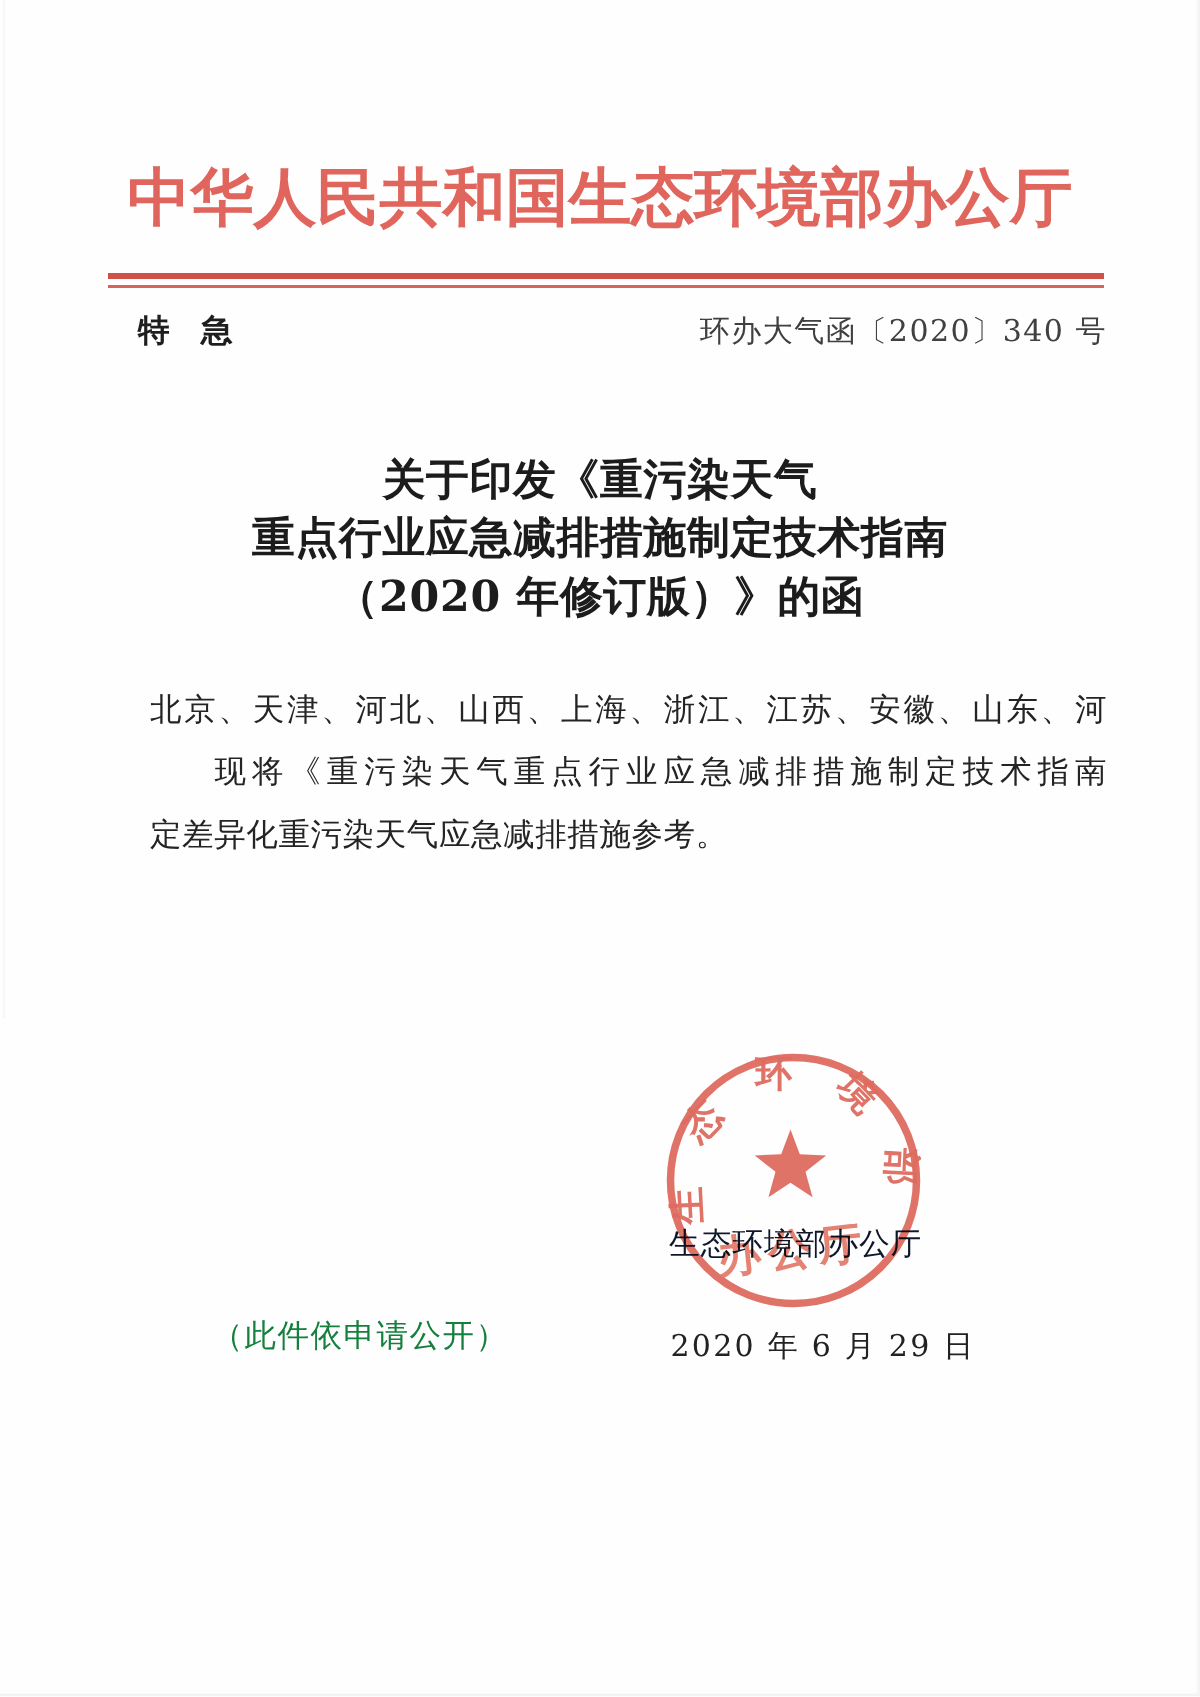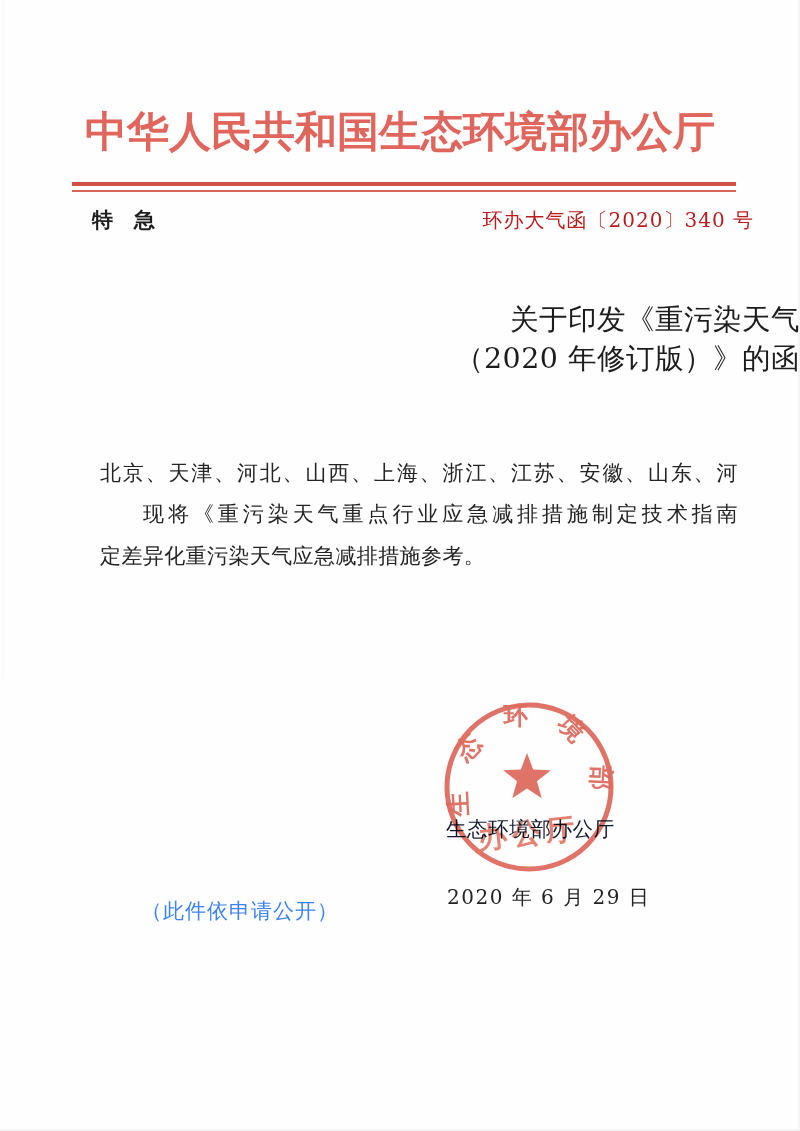--- a/index.html
+++ b/index.html
@@ -43,37 +43,37 @@
     position: absolute; top: 182px; left: 72px; width: 664px; height: 4px;
     background: #cf5148;
   }
   .rule-thin {
     position: absolute; top: 190px; left: 72px; width: 664px; height: 2px;
     background: #d4645c;
   }
 
   
   .kicker-row {
-    position: absolute; top: 206px; left: 92px; right: 46px;
+    position: absolute; top: 206px; left: 92px; right: 62px;
     display: flex; justify-content: space-between; align-items: baseline;
   }
   .urgency {
     font-weight: 700; font-size: 21px; color: #1e1e1e;
     white-space: nowrap;
   }
   .doc-number {
-    font-size: 20px; color: #b91c1c; letter-spacing: 1px;
+    font-size: 20px; color: #404040; letter-spacing: 1px;
     white-space: nowrap;
   }
 
   
   .title {
     position: absolute; top: 300px; left: 0; width: 100%;
-    text-align: right;
-    font-size: 28.5px; font-weight: 400; color: #1c1c1c;
+    text-align: center;
+    font-size: 28.5px; font-weight: 700; color: #1c1c1c;
     line-height: 39px; letter-spacing: 0.5px;
   }
 
   
   .body-text {
     position: absolute; top: 440px; left: 100px; width: 638px;
     font-size: 21px; color: #242424;
     line-height: 41.3px;
     letter-spacing: 0.4px;
     margin-top: 13px;
@@ -102,23 +102,22 @@
   
   .seal {
     position: absolute; left: 444px; top: 702px; width: 170px; height: 170px;
     mix-blend-mode: multiply; opacity: 0.92;
     pointer-events: none;
   }
 
   
   .footer-note {
     position: absolute; left: 141px; top: 876px;
-    font-size: 21px; color: #3b82f6; letter-spacing: 1px;
+    font-size: 21px; color: #15803d; letter-spacing: 1px;
     white-space: nowrap;
-    margin-top: 21px;
   }
 </style>
 </head>
 <body>
 
 <div class="page">
 
   <div class="scan-edge-right"></div>
   <div class="scan-edge-left"></div>
   <div class="scan-edge-bottom"></div>
@@ -127,20 +126,21 @@
   <div class="rule-thick"></div>
   <div class="rule-thin"></div>
 
   <div class="kicker-row">
     <span class="urgency">特　急</span>
     <span class="doc-number">环办大气函〔2020〕340 号</span>
   </div>
 
   <div class="title">
     <div>关于印发《重污染天气</div>
+    <div>重点行业应急减排措施制定技术指南</div>
     <div>（2020 年修订版）》的函</div>
   </div>
 
   <div class="body-text">
     <div class="line justify">北京、天津、河北、山西、上海、浙江、江苏、安徽、山东、河</div>
     <div class="line justify indent">现将《重污染天气重点行业应急减排措施制定技术指南</div>
     <div class="line">定差异化重污染天气应急减排措施参考。</div>
   </div>
 
   <div class="sig-name">生态环境部办公厅</div>

